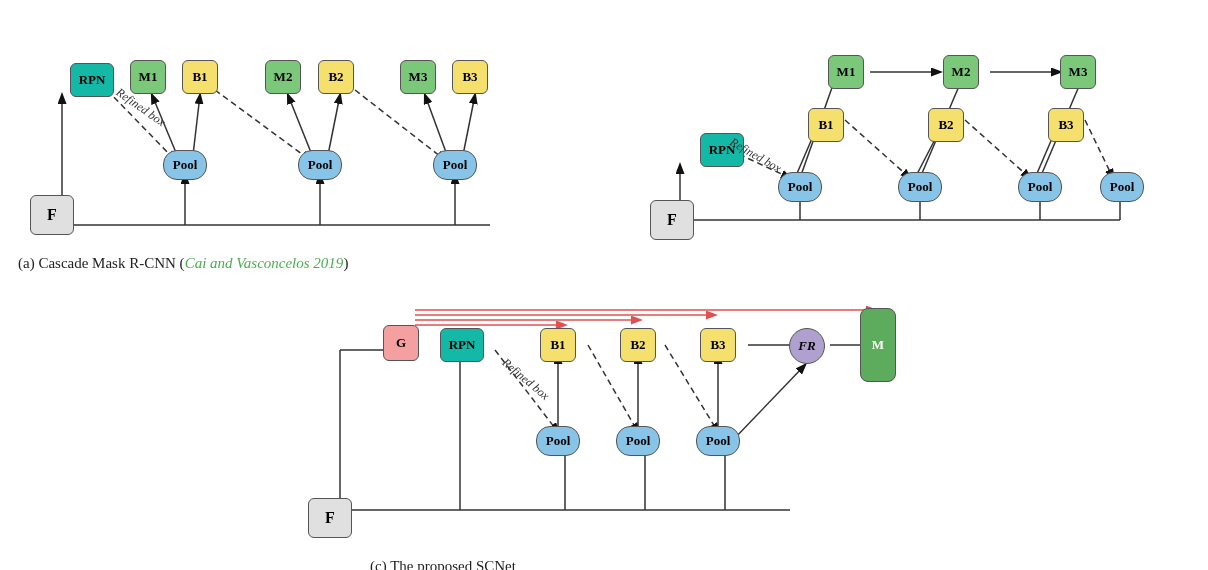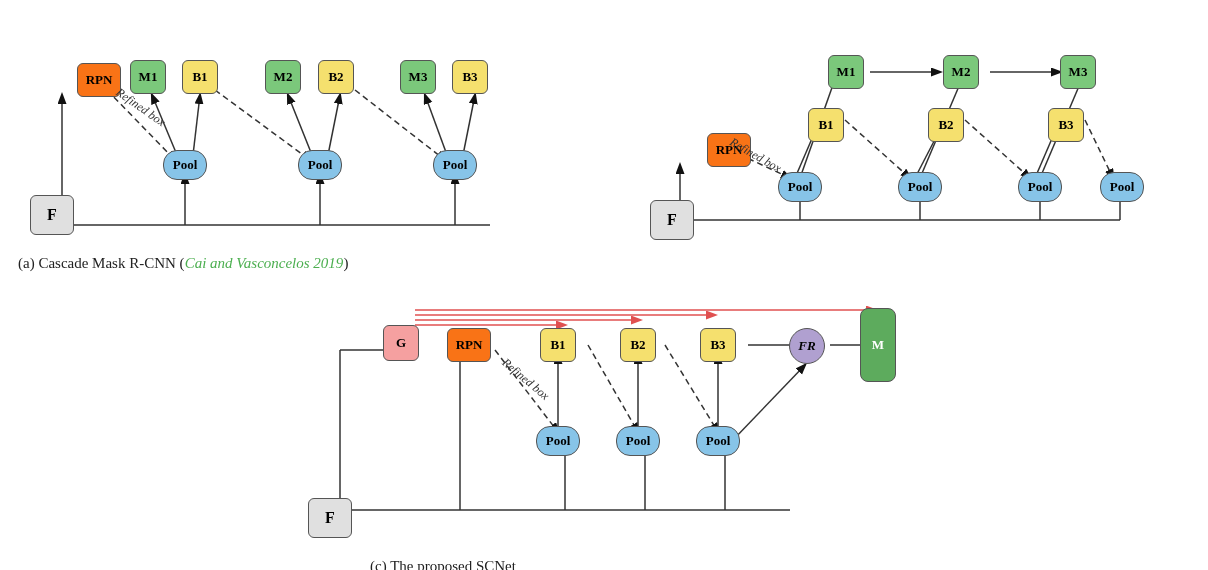--- a/index.html
+++ b/index.html
@@ -19,21 +19,21 @@
     .node {
       position: absolute;
       display: flex;
       align-items: center;
       justify-content: center;
       font-size: 13px;
       font-weight: bold;
       border-radius: 6px;
       border: 1.5px solid #555;
     }
-    .node-rpn { background: #f97316; margin-left: 7px; } 
+    .node-rpn { background: #14b8a6; } 
     .node-m { background: #7bc87b; }   
     .node-b { background: #f5e06e; font-family: Liberation Serif, serif; }   
     .node-pool { background: #87c4e8; border-radius: 14px; } 
     .node-f { background: #e0e0e0; font-size: 16px; }
     .node-g { background: #f5a0a0; } 
     .node-fr { background: #b0a0d0; border-radius: 50%; } 
     .node-m-big { background: #5dab5d; color: white; border-radius: 8px; }
 
     .caption {
       position: absolute;

